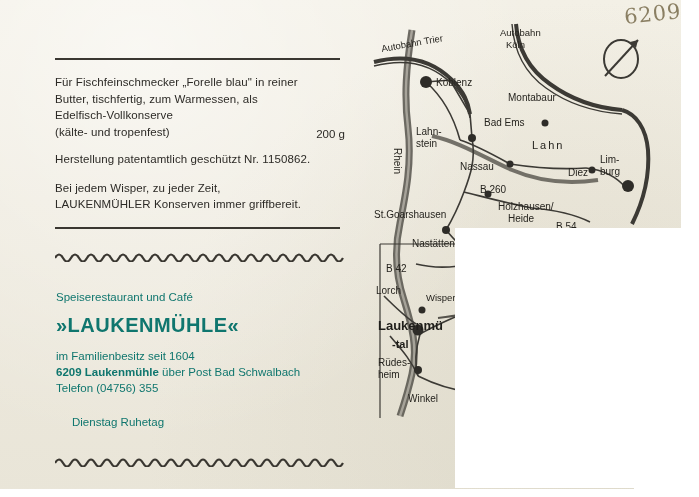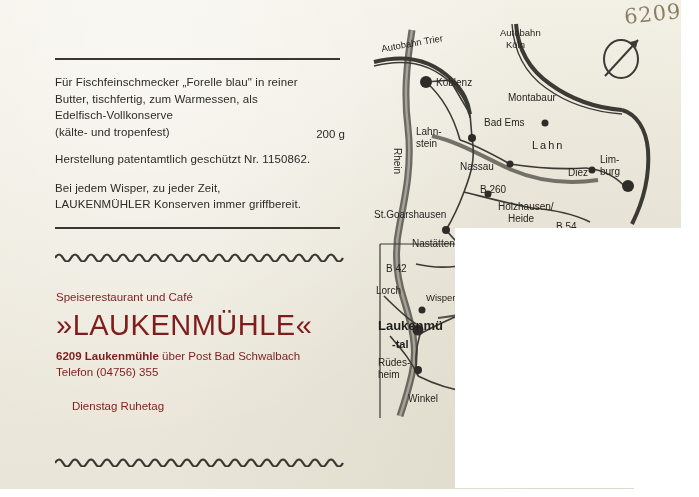--- a/index.html
+++ b/index.html
@@ -74,29 +74,29 @@
     height: 12px;
   }
   .squiggle svg { display: block; }
 
   
   .rest-block {
     position: absolute;
     left: 56px;
     top: 291px;
     width: 300px;
-    color: #7f1d1d;
+    color: #0f766e;
   }
   .rest-line1 {
     font-size: 11.5px;
     margin-bottom: 4px;
   }
   .rest-name {
-    font-size: 29px;
-    font-weight: normal;
+    font-size: 20px;
+    font-weight: bold;
     letter-spacing: 0.5px;
     margin: 8px 0 9px 0;
     line-height: 28px;
   }
   .rest-line {
     font-size: 11.5px;
     line-height: 16px;
   }
   .rest-addr {
     font-size: 11.5px;
@@ -196,20 +196,21 @@
 
   <div class="squiggle" style="top:250px;">
     <svg width="289" height="12" viewBox="0 0 289 12">
       <path d="M0,8 Q4,1 8,8 T16,8 T24,8 T32,8 T40,8 T48,8 T56,8 T64,8 T72,8 T80,8 T88,8 T96,8 T104,8 T112,8 T120,8 T128,8 T136,8 T144,8 T152,8 T160,8 T168,8 T176,8 T184,8 T192,8 T200,8 T208,8 T216,8 T224,8 T232,8 T240,8 T248,8 T256,8 T264,8 T272,8 T280,8 T288,8" fill="none" stroke="#3a3731" stroke-width="2.2"></path>
     </svg>
   </div>
 
   <div class="rest-block">
     <div class="rest-line1">Speiserestaurant und Café</div>
     <div class="rest-name">»LAUKENMÜHLE«</div>
+    <div class="rest-line">im Familienbesitz seit 1604</div>
     <div class="rest-addr">
       <b>6209 Laukenmühle</b><span> über Post Bad Schwalbach</span><br>
       <span>Telefon (04756) 355</span>
     </div>
     <div class="rest-closed">Dienstag Ruhetag</div>
   </div>
 
   <div class="squiggle" style="top:455px;">
     <svg width="289" height="12" viewBox="0 0 289 12">
       <path d="M0,8 Q4,1 8,8 T16,8 T24,8 T32,8 T40,8 T48,8 T56,8 T64,8 T72,8 T80,8 T88,8 T96,8 T104,8 T112,8 T120,8 T128,8 T136,8 T144,8 T152,8 T160,8 T168,8 T176,8 T184,8 T192,8 T200,8 T208,8 T216,8 T224,8 T232,8 T240,8 T248,8 T256,8 T264,8 T272,8 T280,8 T288,8" fill="none" stroke="#3a3731" stroke-width="2.2"></path>

